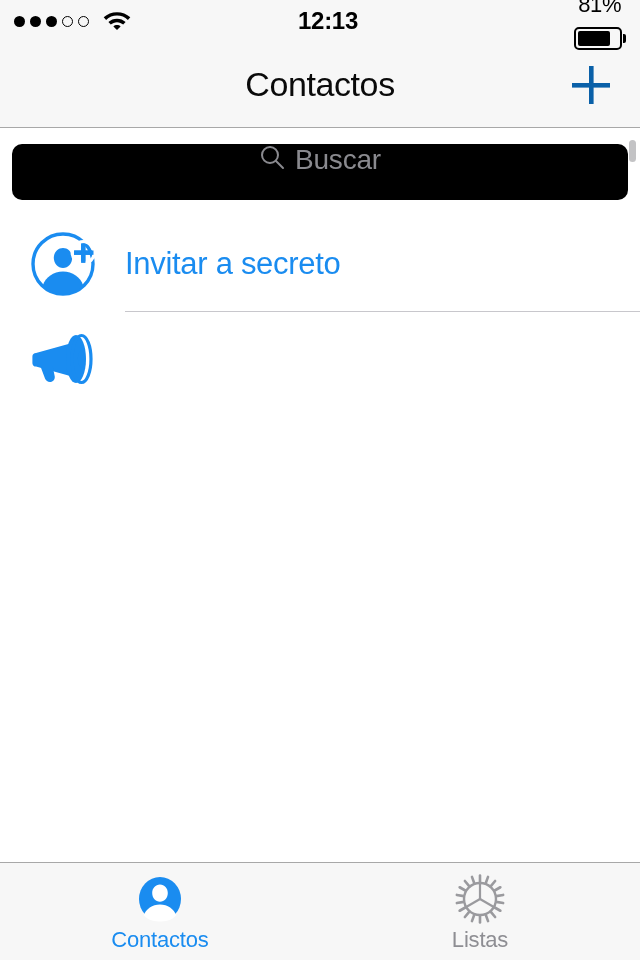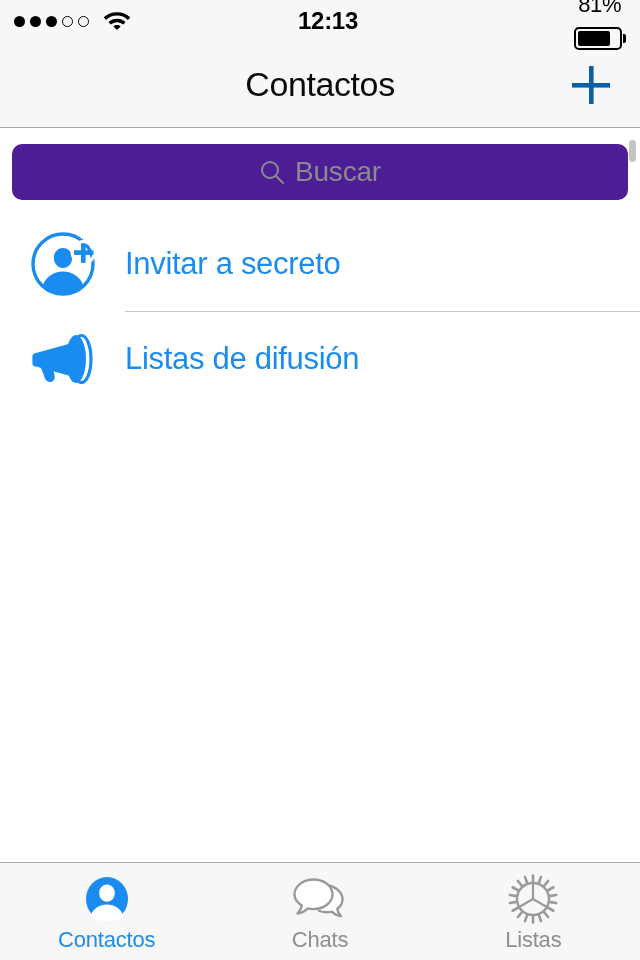--- a/index.html
+++ b/index.html
@@ -144,24 +144,24 @@
     background: #ffffff;
     position: relative;
     overflow: hidden;
   }
   .search-wrap {
     padding: 16px 12px 16px 12px;
     box-sizing: border-box;
   }
   .search-field {
     height: 56px;
-    background: #4c1d95;
+    background: #000000;
     border-radius: 10px;
     display: flex;
-    align-items: center;
+    align-items: flex-start;
     justify-content: center;
     gap: 10px;
     cursor: text;
   }
   .search-placeholder {
     font-size: 28px;
     color: #8a8a8f;
     letter-spacing: -0.2px;
   }
   .scroll-indicator {
@@ -319,48 +319,38 @@
       <div class="list-row">
         <div class="row-icon">
           <svg width="78" height="70" viewBox="0 0 78 70">
             <path d="M12 29c-2 0-3.6 1.5-3.6 3.4v6.8c0 1.9 1.6 3.4 3.6 3.4l36 10V19L12 29z" fill="#1a8cf0"></path>
             <path d="M16.5 42.6h12.2l2 9.6c.5 2.7-1.3 5.4-4 5.8-2.4.4-4.7-1-5.6-3.2l-4.6-12.2z" fill="#1a8cf0"></path>
             <ellipse cx="52" cy="35" rx="10" ry="24" fill="#1a8cf0"></ellipse>
             <ellipse cx="57.5" cy="35" rx="9.5" ry="23.5" fill="none" stroke="#1a8cf0" stroke-width="3.2"></ellipse>
             <ellipse cx="57.5" cy="35" rx="3.6" ry="8.4" fill="#1a8cf0"></ellipse>
           </svg>
         </div>
-        <div class="row-label">Listas de difusión</div>
       </div>
 
     </div>
   </div>
 
   <div class="tab-bar">
 
     <div class="tab-item active">
       <div class="tab-icon">
         <svg width="48" height="48" viewBox="0 0 48 48">
           <ellipse cx="24" cy="24" rx="21" ry="22" fill="#1a8cf0"></ellipse>
           <path d="M24 9.5c4.4 0 7.8 3.7 7.8 8.4 0 4.8-3.4 8.8-7.8 8.8s-7.8-4-7.8-8.8c0-4.7 3.4-8.4 7.8-8.4z" fill="#ffffff"></path>
           <path d="M24 29.5c7.6 0 14.1 4.6 16.4 11.1A21 21 0 0 1 24 46.5a21 21 0 0 1-16.4-5.9C9.9 34.1 16.4 29.5 24 29.5z" fill="#ffffff"></path>
         </svg>
       </div>
       <div class="tab-label">Contactos</div>
     </div>
 
-    <div class="tab-item">
-      <div class="tab-icon">
-        <svg width="56" height="48" viewBox="0 0 56 48">
-          <path d="M36.5 10.5c8.3 1.6 14 7.3 14 13.7 0 3.8-2 7.2-5.2 9.6.2 2.6 1.4 5.1 3.6 7.3-3.9-.6-7.1-2.5-9.2-4.5-1.6.4-3.3.6-5.1.6-3.1 0-6-.6-8.5-1.7" fill="#ffffff" stroke="#9a9a9e" stroke-width="2.4" stroke-linejoin="round"></path>
-          <path d="M21.5 4.5c10.5 0 19 6.6 19 14.8 0 8.2-8.5 14.8-19 14.8-2 0-3.9-.2-5.7-.7-2.3 2.3-5.9 4.5-10.3 5.2 2.5-2.6 4-5.4 4.3-8.1C5.4 27.8 2.5 23.6 2.5 19.3c0-8.2 8.5-14.8 19-14.8z" fill="#ffffff" stroke="#9a9a9e" stroke-width="2.4" stroke-linejoin="round"></path>
-        </svg>
-      </div>
-      <div class="tab-label">Chats</div>
-    </div>
 
     <div class="tab-item">
       <div class="tab-icon">
         <svg width="50" height="50" viewBox="0 0 50 50">
           <g id="gear-teeth" fill="none" stroke="#9a9a9e" stroke-width="2.6" stroke-linecap="round">
               <line x1="25.00" y1="8.50" x2="25.00" y2="1.50"></line>
               <line x1="30.64" y1="9.50" x2="33.04" y2="2.92"></line>
               <line x1="35.61" y1="12.36" x2="40.11" y2="7.00"></line>
               <line x1="39.29" y1="16.75" x2="45.35" y2="13.25"></line>
               <line x1="41.25" y1="22.13" x2="48.14" y2="20.92"></line>

